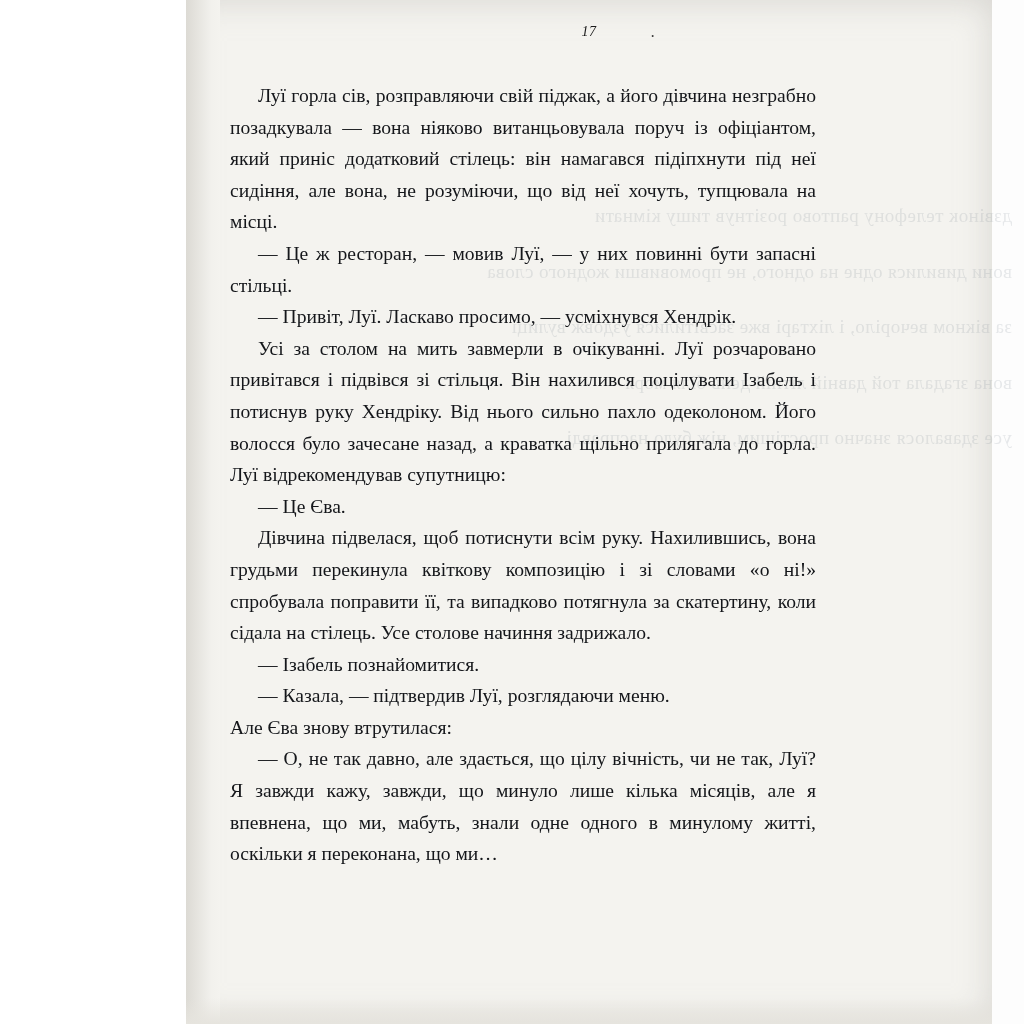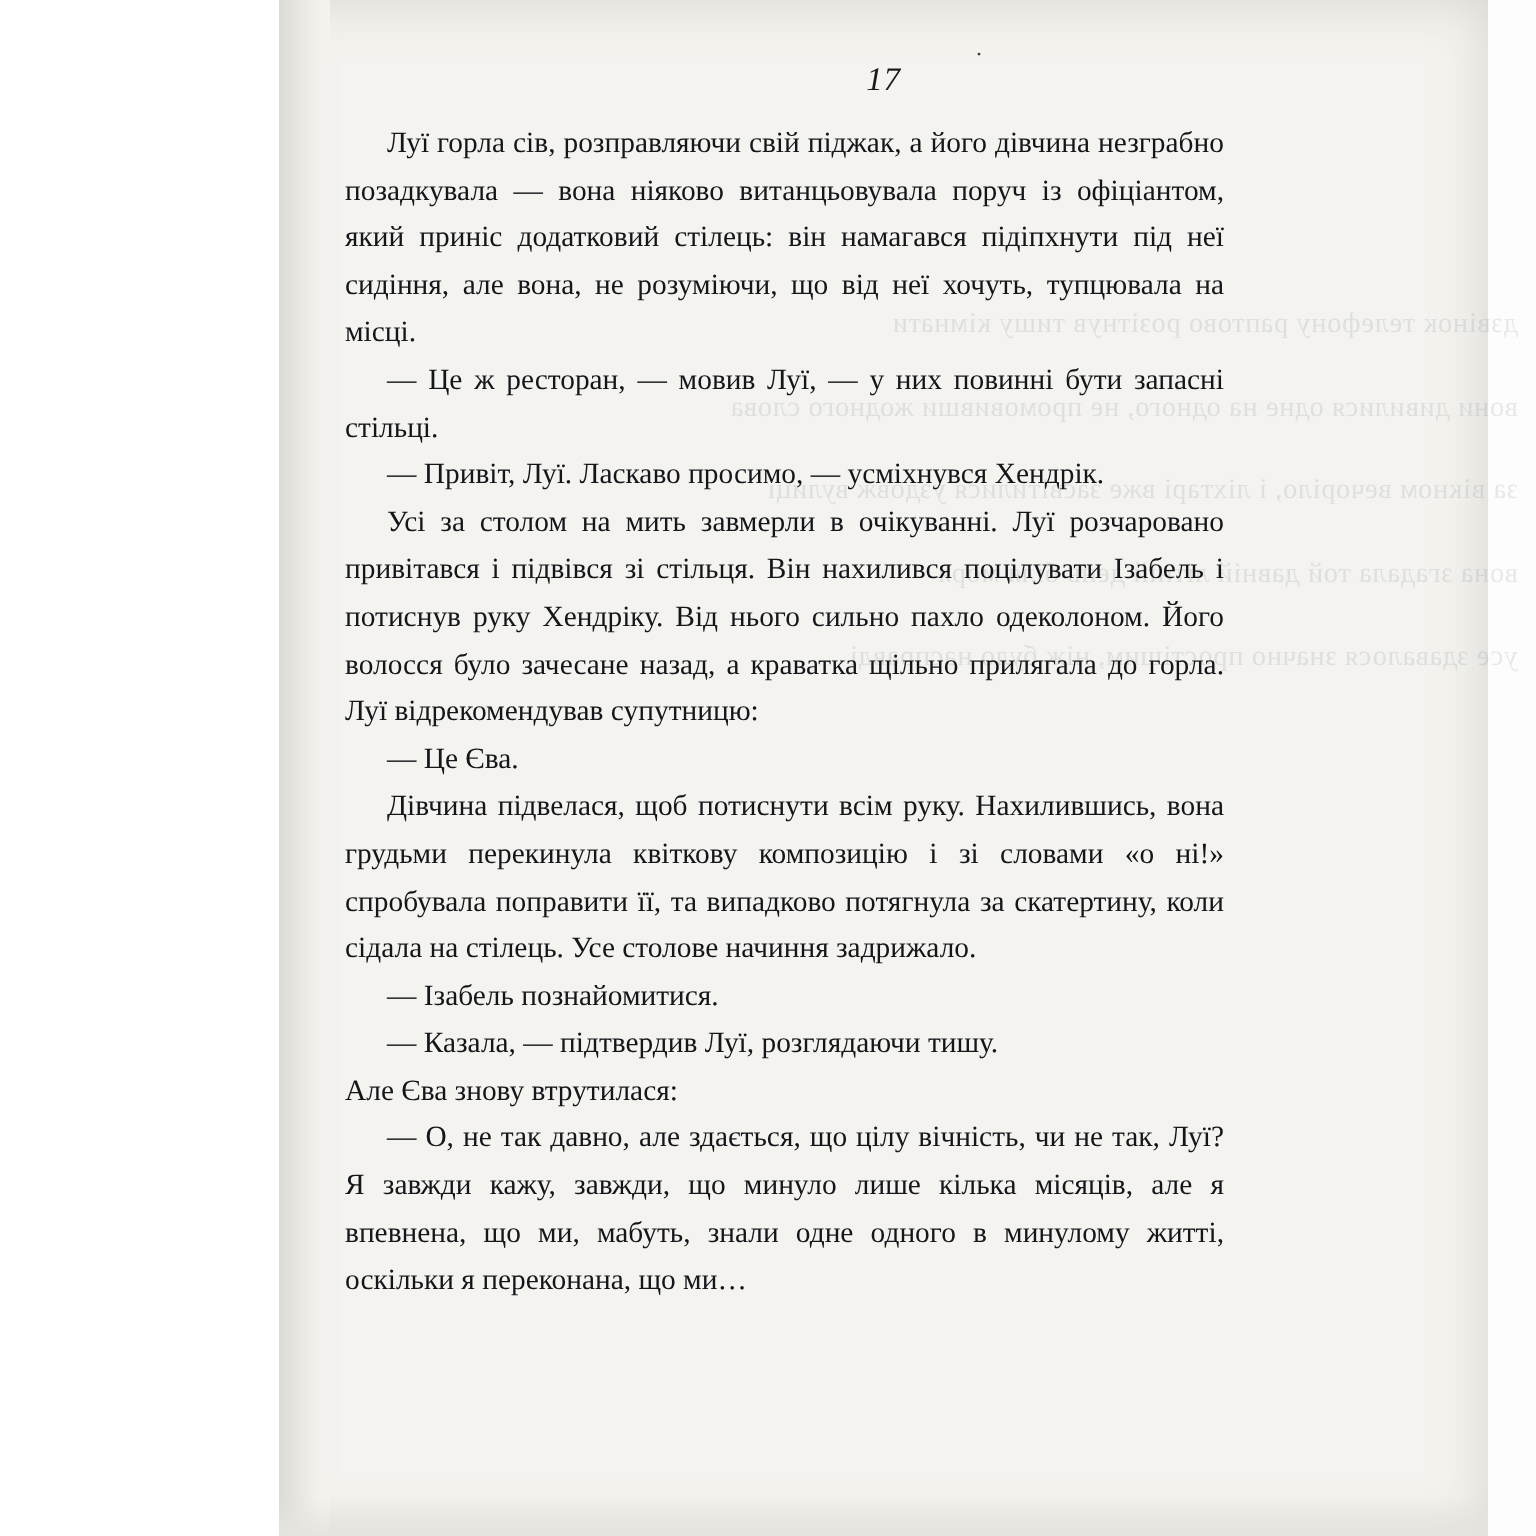--- a/index.html
+++ b/index.html
@@ -53,24 +53,23 @@
     width: 806px; height: 26px;
     background: linear-gradient(to top, #e6e4de 0%, rgba(244,243,239,0) 100%);
   }
   .folio {
     position: absolute;
     top: 24px;
     left: 0;
     width: 806px;
     text-align: center;
     font-style: italic;
-    font-size: 22px;
+    font-size: 14px;
     color: #1a1a1a;
     letter-spacing: 0.5px;
-    margin-top: 16px;
   }
   .folio-dot {
     position: absolute;
     top: 28px;
     left: 464px;
     font-size: 16px;
     color: #3a3a3a;
   }
   .text-block {
     position: absolute;
@@ -128,21 +127,21 @@
     </div>
 
     <div class="text-block">
       <p class="indent">Луї горла сів, розправляючи свій піджак, а його дівчина незграбно позадкувала — вона ніяково витанцьовувала поруч із офіціантом, який приніс додатковий стілець: він намагався підіпхнути під неї сидіння, але вона, не розуміючи, що від неї хочуть, тупцювала на місці.</p>
       <p class="indent">— Це ж ресторан, — мовив Луї, — у них повинні бути запасні стільці.</p>
       <p class="indent">— Привіт, Луї. Ласкаво просимо, — усміхнувся Хендрік.</p>
       <p class="indent">Усі за столом на мить завмерли в очікуванні. Луї розчаровано привітався і підвівся зі стільця. Він нахилився поцілувати Ізабель і потиснув руку Хендріку. Від нього сильно пахло одеколоном. Його волосся було зачесане назад, а краватка щільно прилягала до горла. Луї відрекомендував супутницю:</p>
       <p class="indent">— Це Єва.</p>
       <p class="indent">Дівчина підвелася, щоб потиснути всім руку. Нахилившись, вона грудьми перекинула квіткову композицію і зі словами «о ні!» спробувала поправити її, та випадково потягнула за скатертину, коли сідала на стілець. Усе столове начиння задрижало.</p>
       <p class="indent">— Ізабель познайомитися.</p>
-      <p class="indent">— Казала, — підтвердив Луї, розглядаючи тишу.</p>
+      <p class="indent">— Казала, — підтвердив Луї, розглядаючи меню.</p>
       <p>Але Єва знову втрутилася:</p>
       <p class="indent">— О, не так давно, але здається, що цілу вічність, чи не так, Луї? Я завжди кажу, завжди, що минуло лише кілька місяців, але я впевнена, що ми, мабуть, знали одне одного в минулому житті, оскільки я переконана, що ми…</p>
     </div>
 
   </div>
 
   <div class="paper-shade-left"></div>
   <div class="paper-shade-bottom"></div>
 
 </div>

